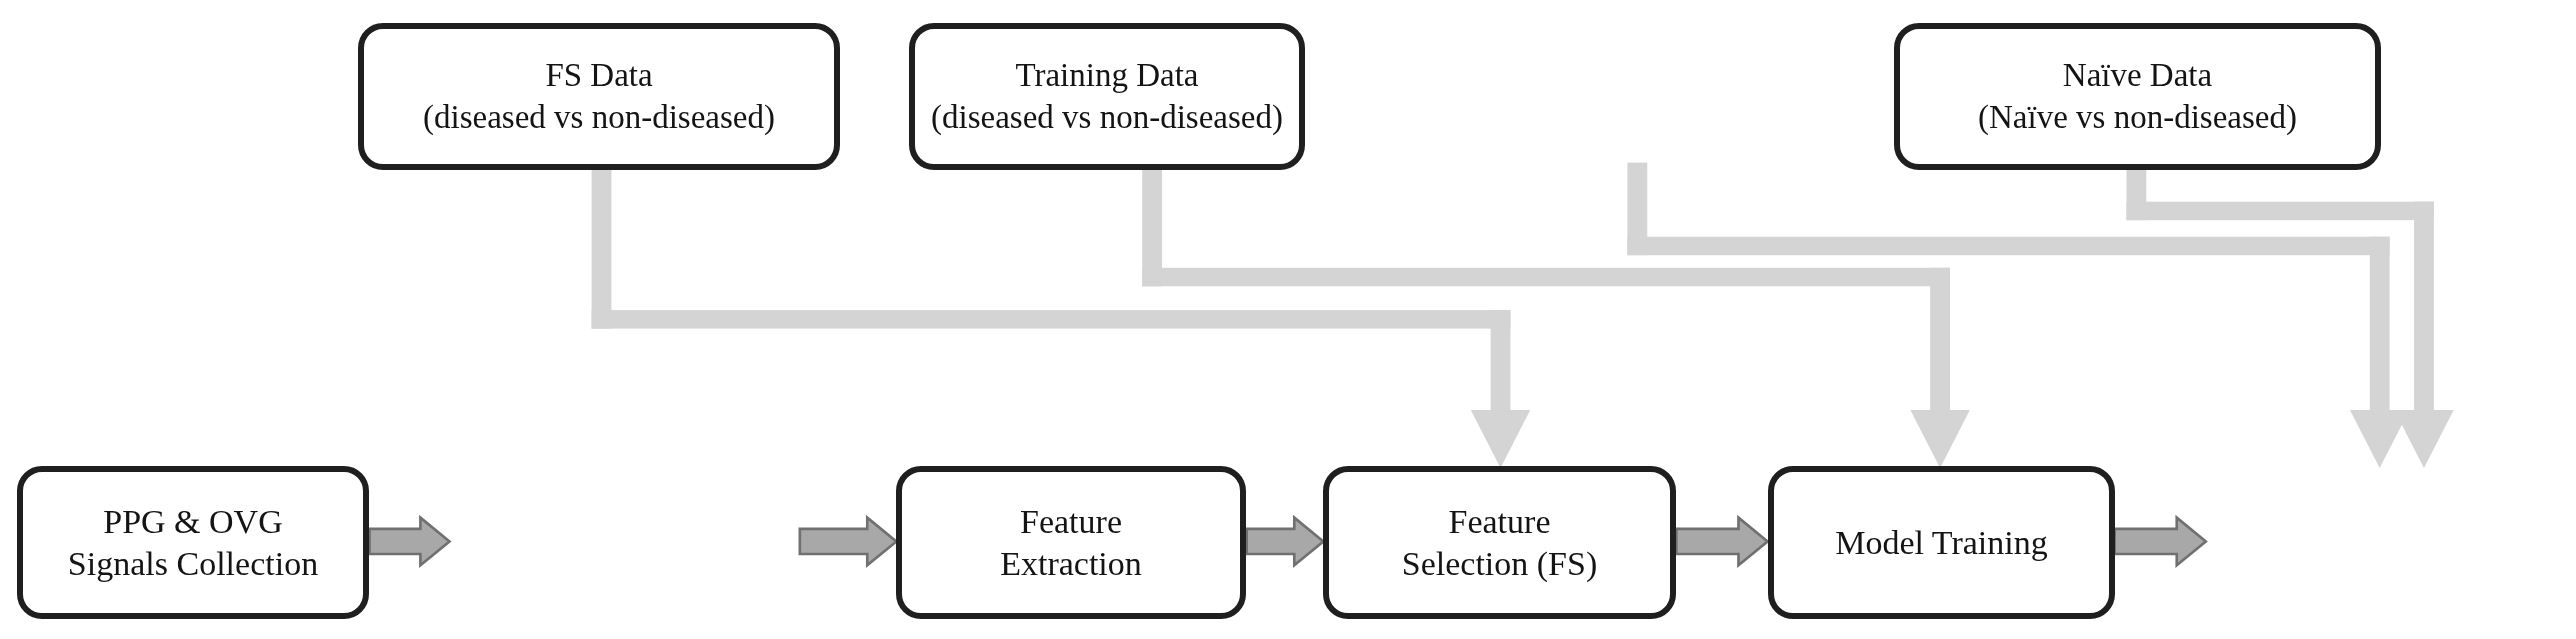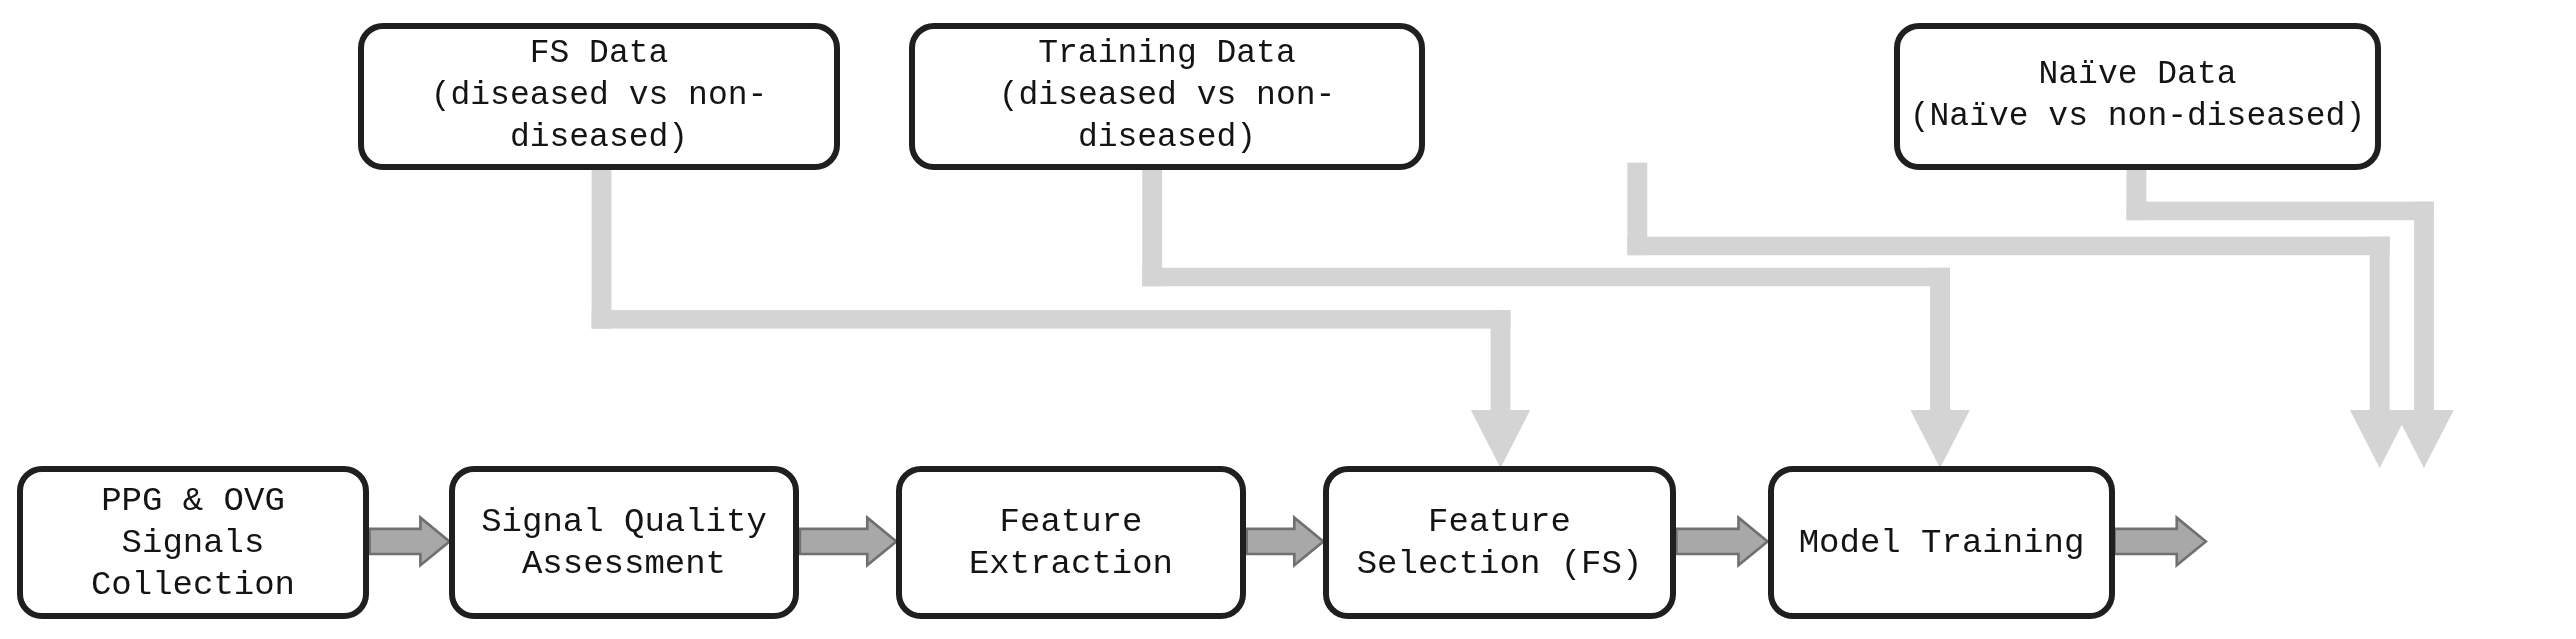--- a/index.html
+++ b/index.html
@@ -1,20 +1,20 @@
 <!DOCTYPE html>
 <html style="font-size:10.6px"><head>
 <meta charset="utf-8">
 <style>
   html,body{margin:0;padding:0;background:#ffffff;}
   .canvas{
     position:relative;
     width:2576px;height:640px;
     background:#ffffff;
-    font-family:Liberation Mono, monospace;
+    font-family:Liberation Serif, serif;
     overflow:hidden;
   }
   .layer{position:absolute;left:0;top:0;width:100%;height:100%;}
   .flow-arrow{stroke:#707070;stroke-width:4;stroke-linejoin:miter;}
   .node{
     position:absolute;
     box-sizing:border-box;
     background:#ffffff;
     border:6.6px solid #1f1f1f;
     border-radius:25px;
@@ -68,40 +68,36 @@
       <polygon class="flow-arrow" points="2536,800 2630,800 2630,783 2674,819 2630,855 2630,838 2536,838"></polygon>
       <polygon class="flow-arrow" points="3199,800 3293,800 3293,783 3337,819 3293,855 3293,838 3199,838"></polygon>
     </g>
   </svg>
 
   <div class="node top-node" style="left:358px;width:482px;">
     <span class="node-label">FS Data
 (diseased vs non-diseased)</span>
   </div>
 
-  <div class="node top-node" style="left:909px;width:516px;">
+  <div class="node top-node" style="left:909px;width:396px;">
     <span class="node-label">Training Data
 (diseased vs non-diseased)</span>
   </div>
 
 
   <div class="node top-node" style="left:1894px;width:487px;text-align:center;">
     <span class="node-label">Naïve Data
 (Naïve vs non-diseased)</span>
   </div>
 
   <div class="node bottom-node" style="left:17px;width:352px;align-items:center;">
     <span class="node-label">PPG &amp; OVG
 Signals Collection</span>
   </div>
 
-  <div class="node bottom-node" style="left:449px;width:350px;">
-    <span class="node-label">Signal Quality
-Assessment</span>
-  </div>
 
   <div class="node bottom-node" style="left:896px;width:350px;">
     <span class="node-label">Feature
 Extraction</span>
   </div>
 
   <div class="node bottom-node" style="left:1323px;width:353px;">
     <span class="node-label">Feature
 Selection (FS)</span>
   </div>

